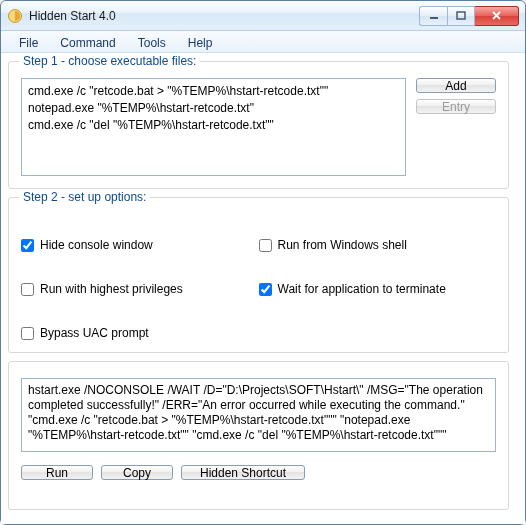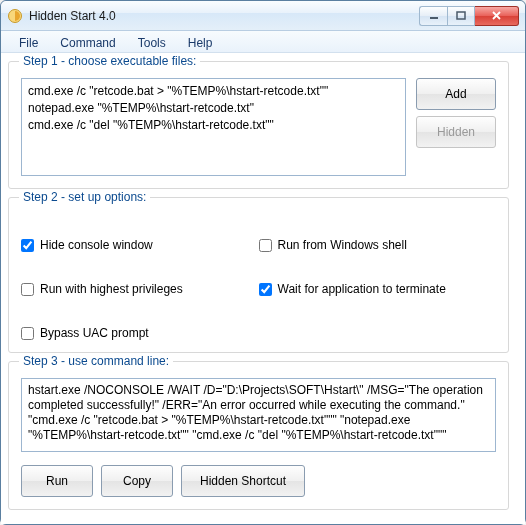--- a/index.html
+++ b/index.html
@@ -121,21 +121,21 @@
     font-size: 12px;
     line-height: 17px;
   }
   .side-btns {
     width: 80px;
     display: flex;
     flex-direction: column;
     gap: 6px;
   }
   .btn {
-    height: 32px;
+    height: 15px;
     border: 1px solid #8a9cb0;
     border-radius: 3px;
     background: linear-gradient(to bottom, #fefefe 0%, #f0f0f0 49%, #e4e4e4 50%, #f2f2f2 100%);
     font-size: 12px;
     display: flex;
     align-items: center;
     justify-content: center;
     cursor: default;
   }
   .btn.disabled {
@@ -229,21 +229,21 @@
     <div class="group">
       <span class="group-label">Step 1 - choose executable files:</span>
       <div class="step1-row">
         <div class="listbox">
           <div class="list-line">cmd.exe /c "retcode.bat &gt; "%TEMP%\hstart-retcode.txt""</div>
           <div class="list-line">notepad.exe "%TEMP%\hstart-retcode.txt"</div>
           <div class="list-line">cmd.exe /c "del "%TEMP%\hstart-retcode.txt""</div>
         </div>
         <div class="side-btns">
           <div class="btn">Add</div>
-          <div class="btn disabled">Hidden</div>
+          <div class="btn disabled">Entry</div>
         </div>
       </div>
     </div>
 
     <div class="group">
       <span class="group-label">Step 2 - set up options:</span>
       <div class="options-grid">
         <label class="chk">
           <input type="checkbox" checked="" style="">
           <span>Hide console window</span>
@@ -261,21 +261,20 @@
           <span>Wait for application to terminate</span>
         </label>
         <label class="chk">
           <input type="checkbox" style="">
           <span>Bypass UAC prompt</span>
         </label>
       </div>
     </div>
 
     <div class="group" style="flex:1;">
-      <span class="group-label">Step 3 - use command line:</span>
       <textarea class="cmdline" readonly="" style="">hstart.exe /NOCONSOLE /WAIT /D="D:\Projects\SOFT\Hstart\" /MSG="The operation completed successfully!" /ERR="An error occurred while executing the command." "cmd.exe /c "retcode.bat &gt; "%TEMP%\hstart-retcode.txt""" "notepad.exe "%TEMP%\hstart-retcode.txt"" "cmd.exe /c "del "%TEMP%\hstart-retcode.txt"""</textarea>
       <div class="bottom-btns">
         <div class="btn small">Run</div>
         <div class="btn small">Copy</div>
         <div class="btn med">Hidden Shortcut</div>
       </div>
     </div>
 
   </div>
 </div>

